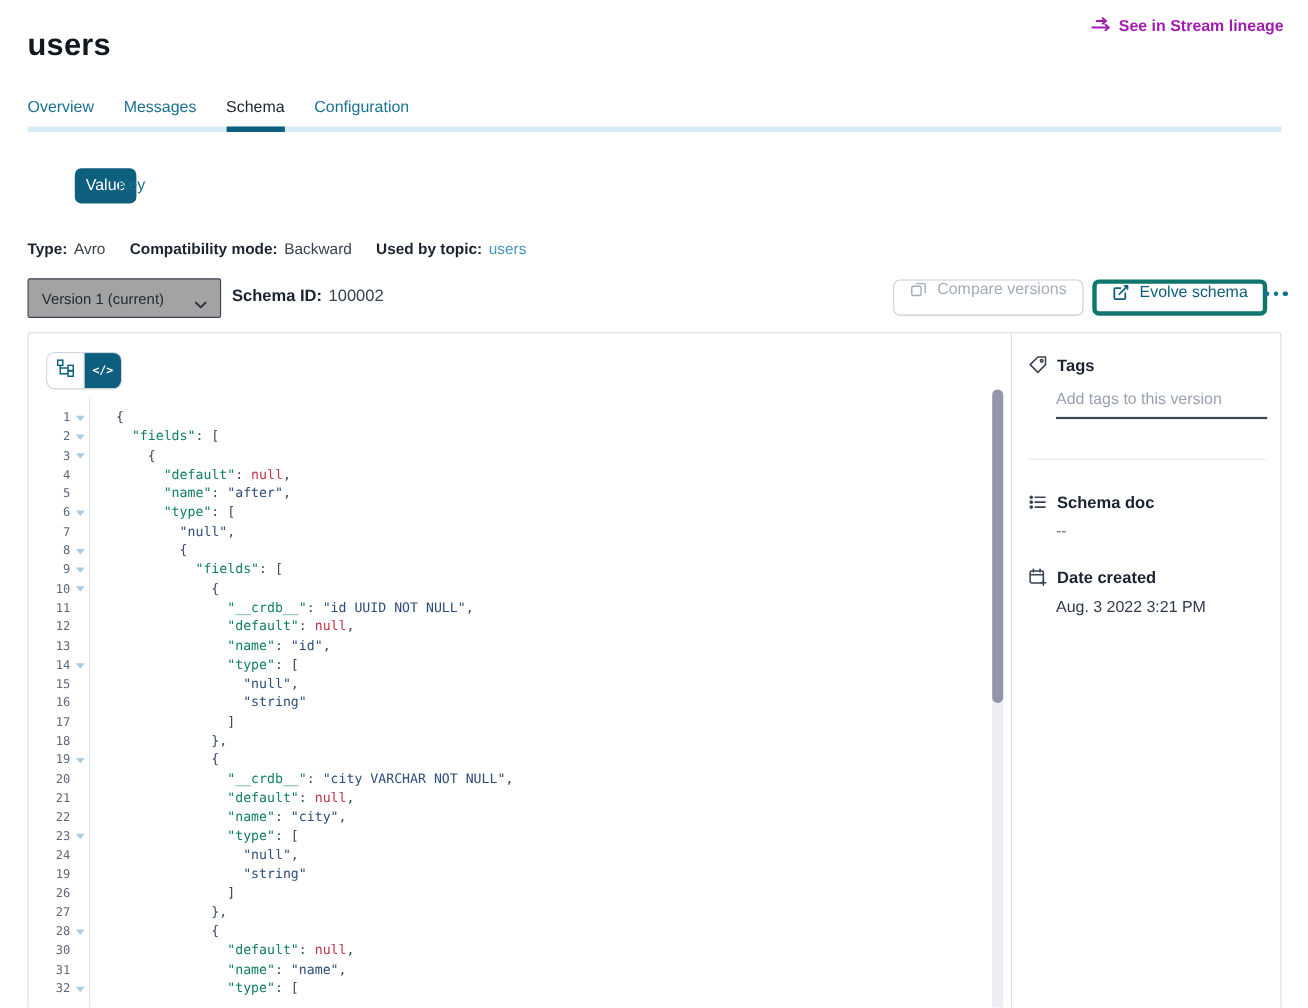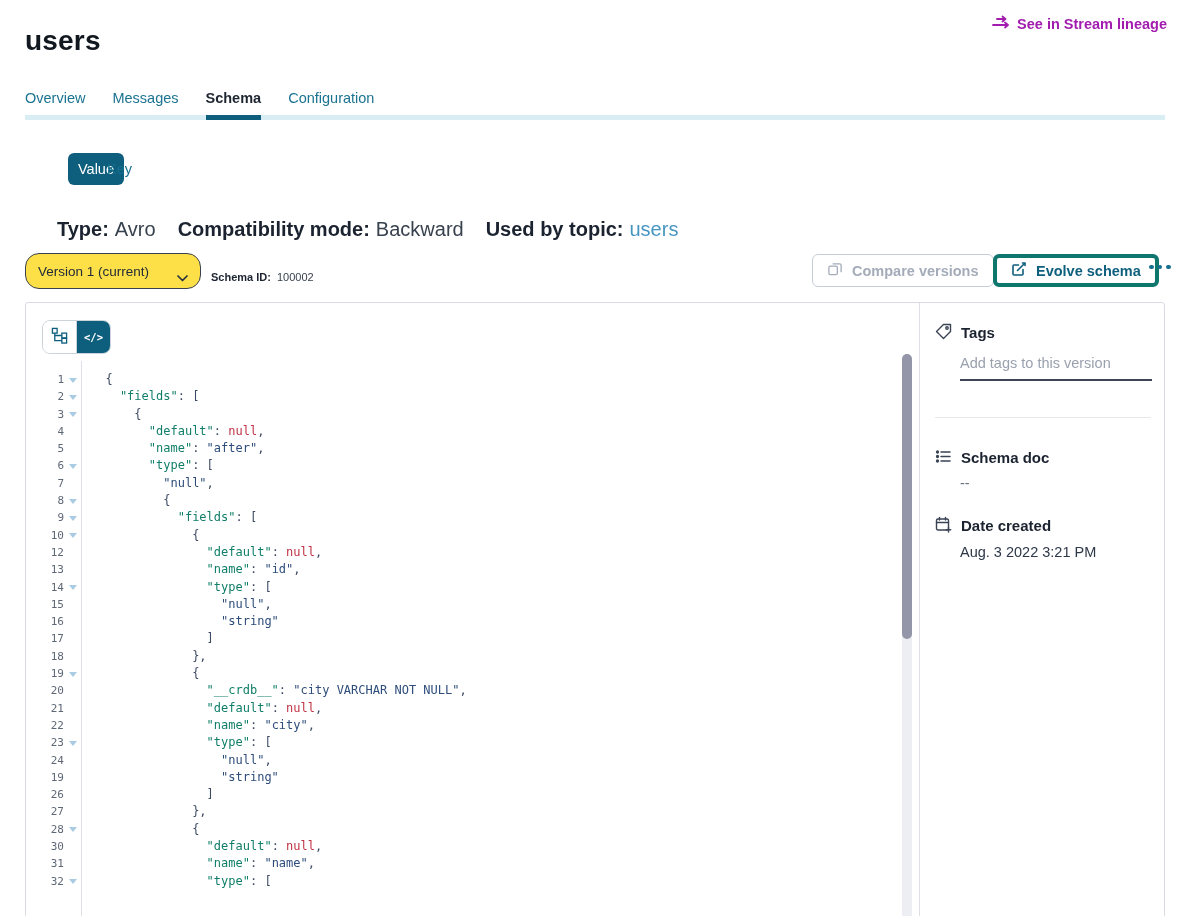--- a/index.html
+++ b/index.html
@@ -11,46 +11,46 @@
 
   
   .page-title{left:25px;top:6px;font-size:28px;font-weight:700;color:#121820;letter-spacing:.2px;}
   .lineage-link{right:22px;top:15px;display:flex;align-items:center;gap:7px;
     color:#a21caf;font-size:14.5px;font-weight:700;cursor:pointer;}
 
   
   .tabs-row{left:25px;right:24px;top:90px;height:30px;display:flex;gap:27px;}
   .tab{position:relative;font-size:14.5px;font-weight:500;color:#1b7391;cursor:pointer;
        padding-bottom:14px;z-index:1;}
-  .tab.active{color:#1d2530;font-weight:bold;}
+  .tab.active{color:#1d2530;}
   .tab.active::after{content:"";position:absolute;left:0;right:0;bottom:0;height:5px;background:#0e5f7e;}
   .tab-track{position:absolute;left:0;right:0;bottom:0;height:5px;background:#d9edf5;z-index:0;}
 
   
   .value-btn{left:25px;top:153px;width:56px;height:32px;background:#0e5f7e;color:#fff;
     border:none;border-radius:6px;font-size:14.5px;font-family:inherit;display:flex;align-items:center;justify-content:center;cursor:pointer;margin-left:43px;}
   .key-btn{left:101px;top:153px;height:32px;display:flex;align-items:center;color:#17708f;
     font-size:14.5px;font-weight:500;cursor:pointer;background:none;border:none;font-family:inherit;text-align:center;}
 
   
-  .meta-row{left:25px;top:218px;display:flex;gap:22px;font-size:20px;margin-left:32px;}
+  .meta-row{left:25px;top:218px;display:flex;gap:22px;font-size:14px;}
   .meta-group{display:flex;gap:6px;}
   .meta-label{font-weight:700;color:#1b2330;}
   .meta-value{color:#38424f;}
   .meta-link{color:#4796c1;cursor:pointer;}
 
   
   .version-select-wrap{left:25px;top:253px;width:176px;height:36px;}
   .version-select{width:100%;height:100%;appearance:none;-webkit-appearance:none;-moz-appearance:none;
-    border:1px solid #3a4150;border-radius:14px;background:#fde047;padding:0 34px 0 12px;
+    border:1px solid #3a4150;border-radius:2px;background:#a3a3a3;padding:0 34px 0 12px;
     font-size:13.5px;color:#222b38;font-family:inherit;cursor:pointer;}
   .select-chevron{position:absolute;right:13px;top:15px;pointer-events:none;}
-  .schema-id{left:211px;top:261px;font-size:11px;display:flex;gap:6px;margin-top:10px;}
-  .btn{height:33px;display:flex;align-items:center;gap:9px;padding:0 14px;border-radius:6px;
-    background:#fff;font-size:14.5px;font-weight:700;font-family:inherit;cursor:pointer;}
+  .schema-id{left:211px;top:261px;font-size:15px;display:flex;gap:6px;}
+  .btn{height:33px;display:flex;align-items:flex-start;gap:9px;padding:0 14px;border-radius:6px;
+    background:#fff;font-size:14.5px;font-weight:400;font-family:inherit;cursor:pointer;}
   .compare-btn{left:812px;top:254px;border:1px solid #c7cdd7;color:#a4acba;}
   .evolve-btn{left:993px;top:254px;border:4px solid #0f766e;color:#0e5f7e;}
   .more-btn{left:1145px;top:254px;height:26px;display:flex;align-items:center;gap:4px;
     background:none;border:none;cursor:pointer;padding:4px;}
   .more-btn .dot{width:4.5px;height:4.5px;border-radius:50%;background:#16708f;}
 
   
   .panel{left:25px;top:302px;width:1138px;height:660px;border:1px solid #d8dce2;border-radius:3px;background:#fff;}
   .panel-divider{left:893px;top:0;bottom:0;width:1px;background:#dde1e7;}
 
@@ -277,20 +277,27 @@
         <span class="gutter">
           <span class="ln">10</span>
           <span class="fold">
             <span class="tri"></span>
           </span>
         </span>
         <span class="code-text"><span class="tok-p">              {</span></span>
       </div>
       <div class="code-row">
         <span class="gutter">
+          <span class="ln">11</span>
+          <span class="fold"></span>
+        </span>
+        <span class="code-text"><span class="tok-k">                "__crdb__"</span><span class="tok-p">: </span><span class="tok-s">"id UUID NOT NULL"</span><span class="tok-p">,</span></span>
+      </div>
+      <div class="code-row">
+        <span class="gutter">
           <span class="ln">12</span>
           <span class="fold"></span>
         </span>
         <span class="code-text"><span class="tok-k">                "default"</span><span class="tok-p">: </span><span class="tok-n">null</span><span class="tok-p">,</span></span>
       </div>
       <div class="code-row">
         <span class="gutter">
           <span class="ln">13</span>
           <span class="fold"></span>
         </span>

